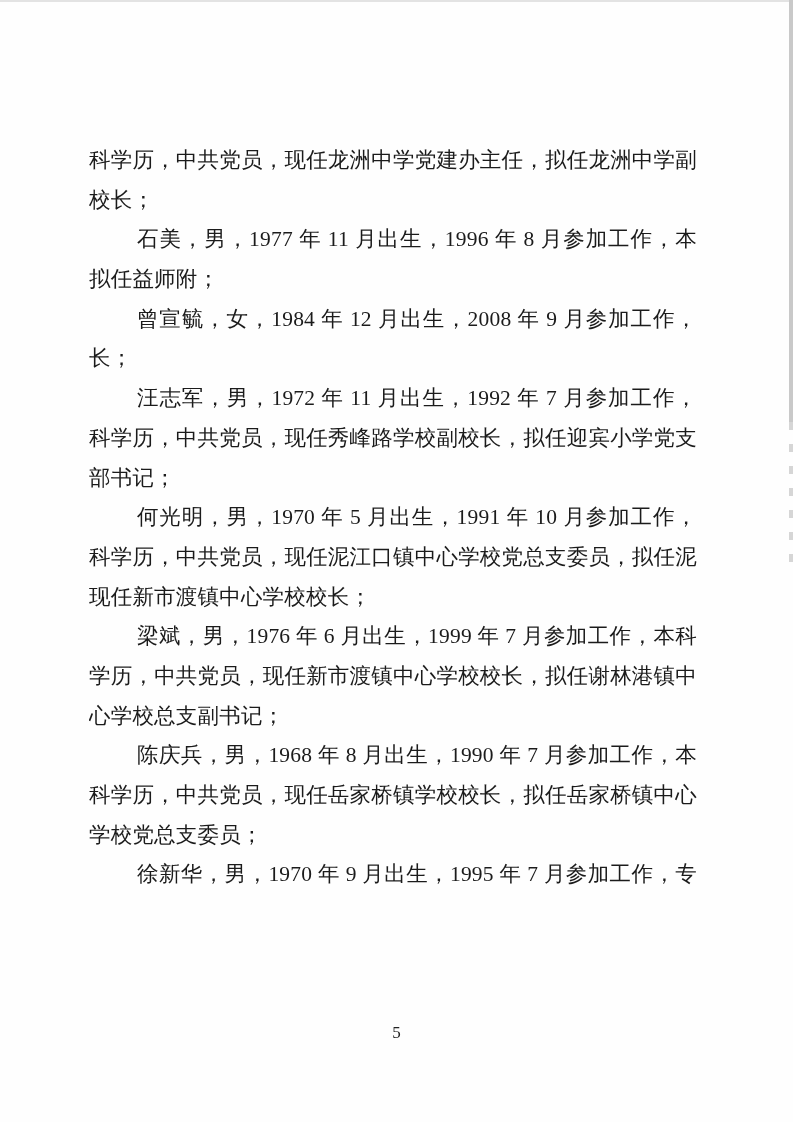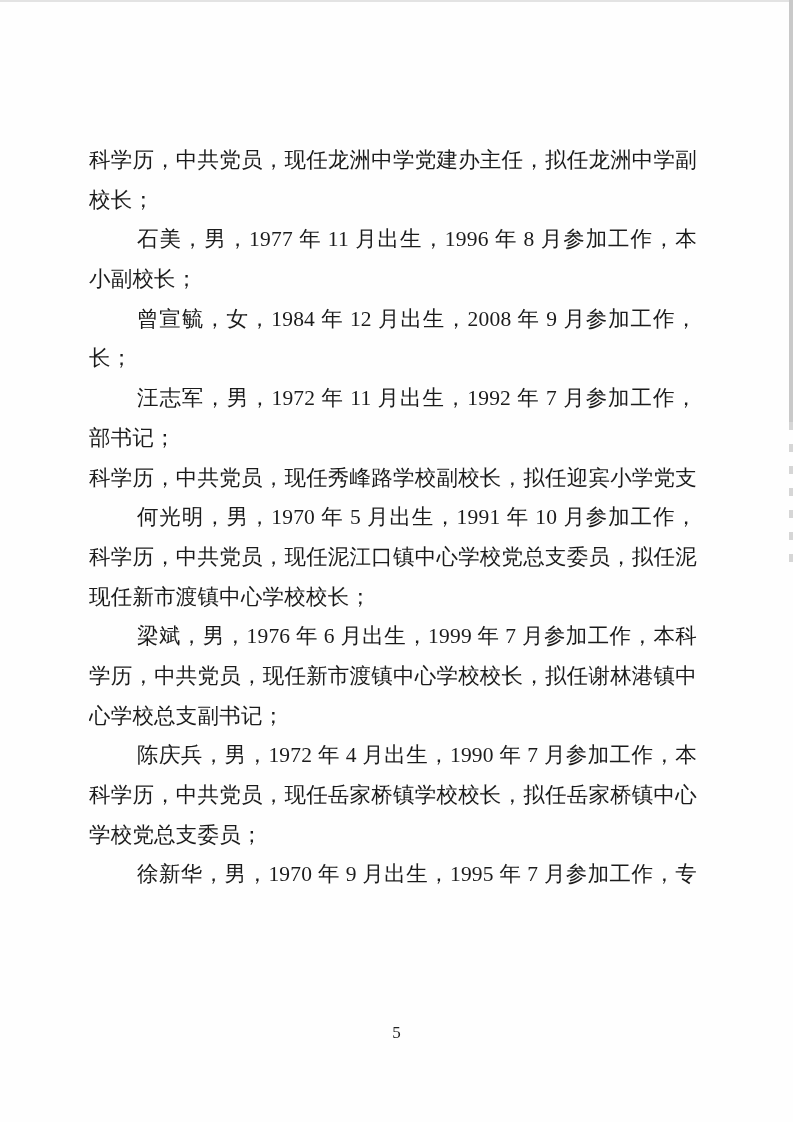--- a/index.html
+++ b/index.html
@@ -73,33 +73,33 @@
 <div class="page">
 
   <div class="edge-top"></div>
   <div class="scan-strip"></div>
   <div class="scan-dashes"></div>
 
   <div class="textblock">
     <div class="line jf">科学历，中共党员，现任龙洲中学党建办主任，拟任龙洲中学副</div>
     <div class="line">校长；</div>
     <div class="line jf ind">石美，男，1977 年 11 月出生，1996 年 8 月参加工作，本科</div>
-    <div class="line">小副校长；</div>
+    <div class="line">拟任益师附；</div>
     <div class="line jf ind">曾宣毓，女，1984 年 12 月出生，2008 年 9 月参加工作，本</div>
     <div class="line">长；</div>
     <div class="line jf ind">汪志军，男，1972 年 11 月出生，1992 年 7 月参加工作，本</div>
+    <div class="line jf">科学历，中共党员，现任秀峰路学校副校长，拟任迎宾小学党支</div>
     <div class="line">部书记；</div>
-    <div class="line jf">科学历，中共党员，现任秀峰路学校副校长，拟任迎宾小学党支</div>
     <div class="line jf ind">何光明，男，1970 年 5 月出生，1991 年 10 月参加工作，本</div>
     <div class="line jf">科学历，中共党员，现任泥江口镇中心学校党总支委员，拟任泥</div>
     <div class="line">现任新市渡镇中心学校校长；</div>
     <div class="line jf ind">梁斌，男，1976 年 6 月出生，1999 年 7 月参加工作，本科</div>
     <div class="line jf">学历，中共党员，现任新市渡镇中心学校校长，拟任谢林港镇中</div>
     <div class="line">心学校总支副书记；</div>
-    <div class="line jf ind">陈庆兵，男，1972 年 4 月出生，1990 年 7 月参加工作，本</div>
+    <div class="line jf ind">陈庆兵，男，1968 年 8 月出生，1990 年 7 月参加工作，本</div>
     <div class="line jf">科学历，中共党员，现任岳家桥镇学校校长，拟任岳家桥镇中心</div>
     <div class="line">学校党总支委员；</div>
     <div class="line jf ind">徐新华，男，1970 年 9 月出生，1995 年 7 月参加工作，专</div>
   </div>
 
   <div class="pagenum">5</div>
 
 </div>
 
 </body></html>

